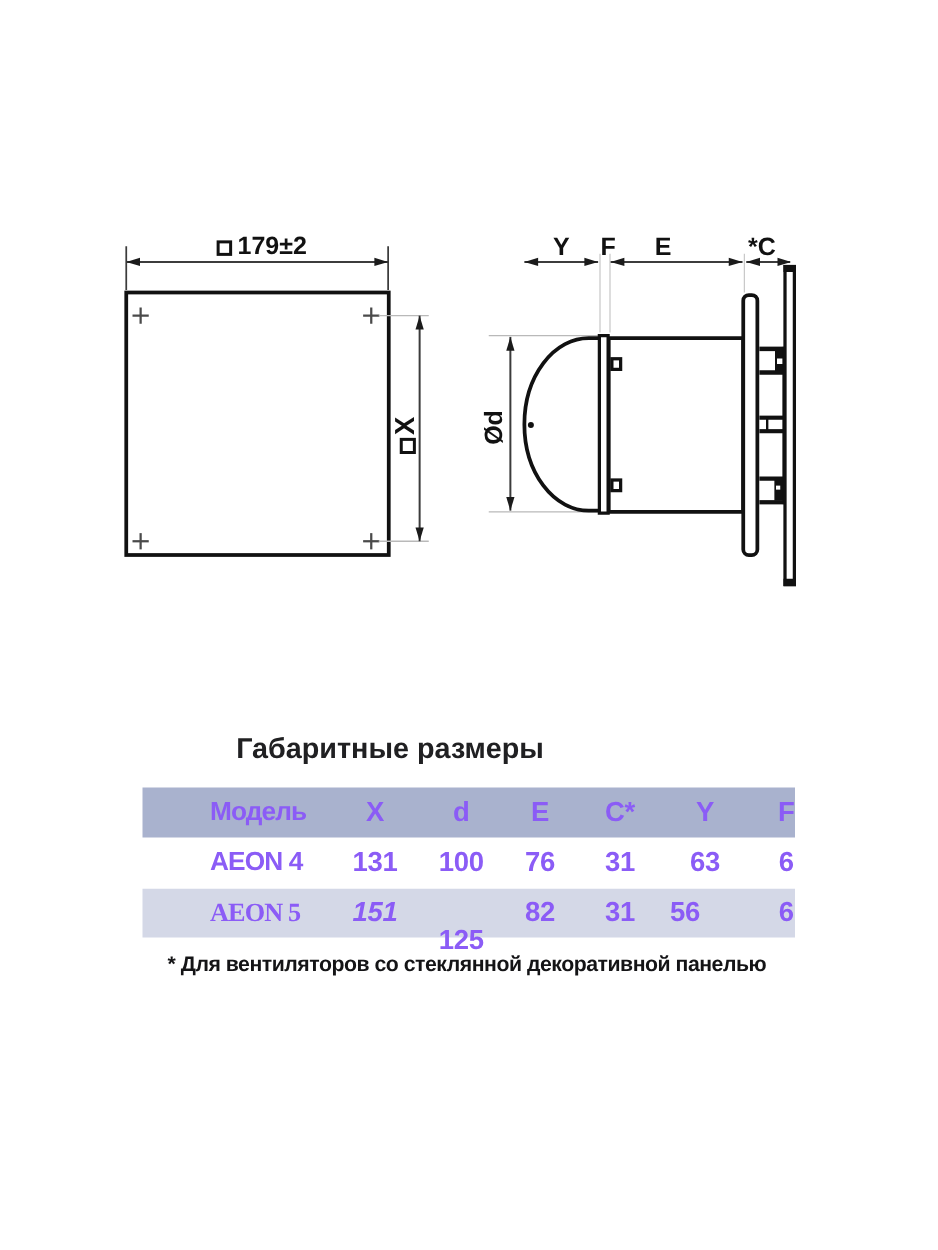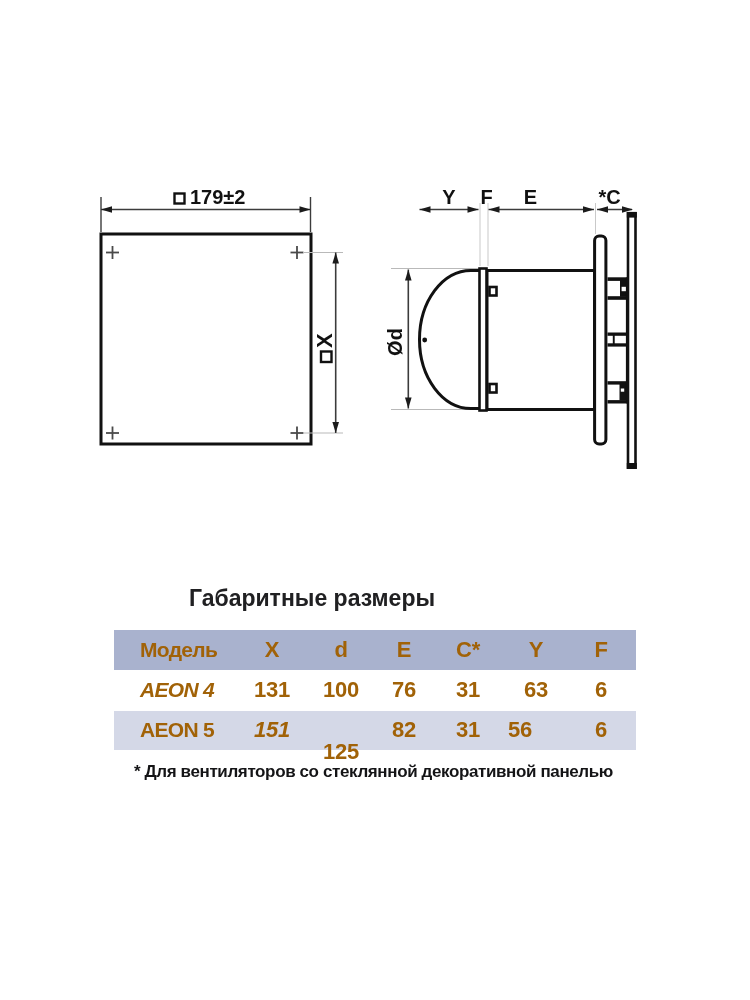--- a/index.html
+++ b/index.html
@@ -1,18 +1,18 @@
 <!DOCTYPE html>
 <html><head>
 <meta charset="utf-8">
 <style>
 html,body{margin:0;padding:0;background:#ffffff;width:750px;height:1000px;overflow:hidden;}
 body{font-family:"Liberation Sans",sans-serif;color:#1b1b1d;position:relative;}
 .abs{position:absolute;}
-.cell{position:absolute;height:52px;line-height:40px;font-weight:700;font-size:22px;text-align:center;color:#a16207;letter-spacing:-0.2px;}
+.cell{position:absolute;height:52px;line-height:40px;font-weight:700;font-size:22px;text-align:center;color:#8b5cf6;letter-spacing:-0.2px;margin-left:28px;}
 </style>
 </head>
 <body>
 
 <svg class="abs" style="left:0;top:0" width="750" height="1000" viewBox="0 0 750 1000">
 
   <g stroke="#3c3c3c" stroke-width="1.4">
     <line x1="101" y1="197" x2="101" y2="232"></line>
     <line x1="310.5" y1="197" x2="310.5" y2="232"></line>
   </g>
@@ -165,35 +165,35 @@
 <div class="cell" style="left:301px;top:630px;width:80px;">d</div>
 
 <div class="cell" style="left:364px;top:630px;width:80px;">E</div>
 
 <div class="cell" style="left:428px;top:630px;width:80px;">C*</div>
 
 <div class="cell" style="left:496px;top:630px;width:80px;">Y</div>
 
 <div class="cell" style="left:561px;top:630px;width:80px;">F</div>
 
-<div class="cell" style="left:140px;top:670px;text-align:left;width:120px;font-size:21px;letter-spacing:-0.7px;font-style:italic;">AEON 4</div>
+<div class="cell" style="left:140px;top:670px;text-align:left;width:120px;font-size:21px;letter-spacing:-0.7px;">AEON 4</div>
 
 <div class="cell" style="left:232px;top:670px;width:80px;">131</div>
 
 <div class="cell" style="left:301px;top:670px;width:80px;">100</div>
 
 <div class="cell" style="left:364px;top:670px;width:80px;">76</div>
 
 <div class="cell" style="left:428px;top:670px;width:80px;">31</div>
 
 <div class="cell" style="left:496px;top:670px;width:80px;">63</div>
 
 <div class="cell" style="left:561px;top:670px;width:80px;">6</div>
 
-<div class="cell" style="left:140px;top:710px;text-align:left;width:120px;font-size:21px;letter-spacing:-0.7px;">AEON 5</div>
+<div class="cell" style="left:140px;top:710px;text-align:left;width:120px;font-size:21px;letter-spacing:-0.7px;font-family:Liberation Serif, serif;">AEON 5</div>
 
 <div class="cell" style="left:232px;top:710px;width:80px;font-style:italic;">151</div>
 
 <div class="cell" style="left:301px;top:732px;width:80px;">125</div>
 
 <div class="cell" style="left:364px;top:710px;width:80px;">82</div>
 
 <div class="cell" style="left:428px;top:710px;width:80px;">31</div>
 
 <div class="cell" style="left:480px;top:710px;width:80px;">56</div>

